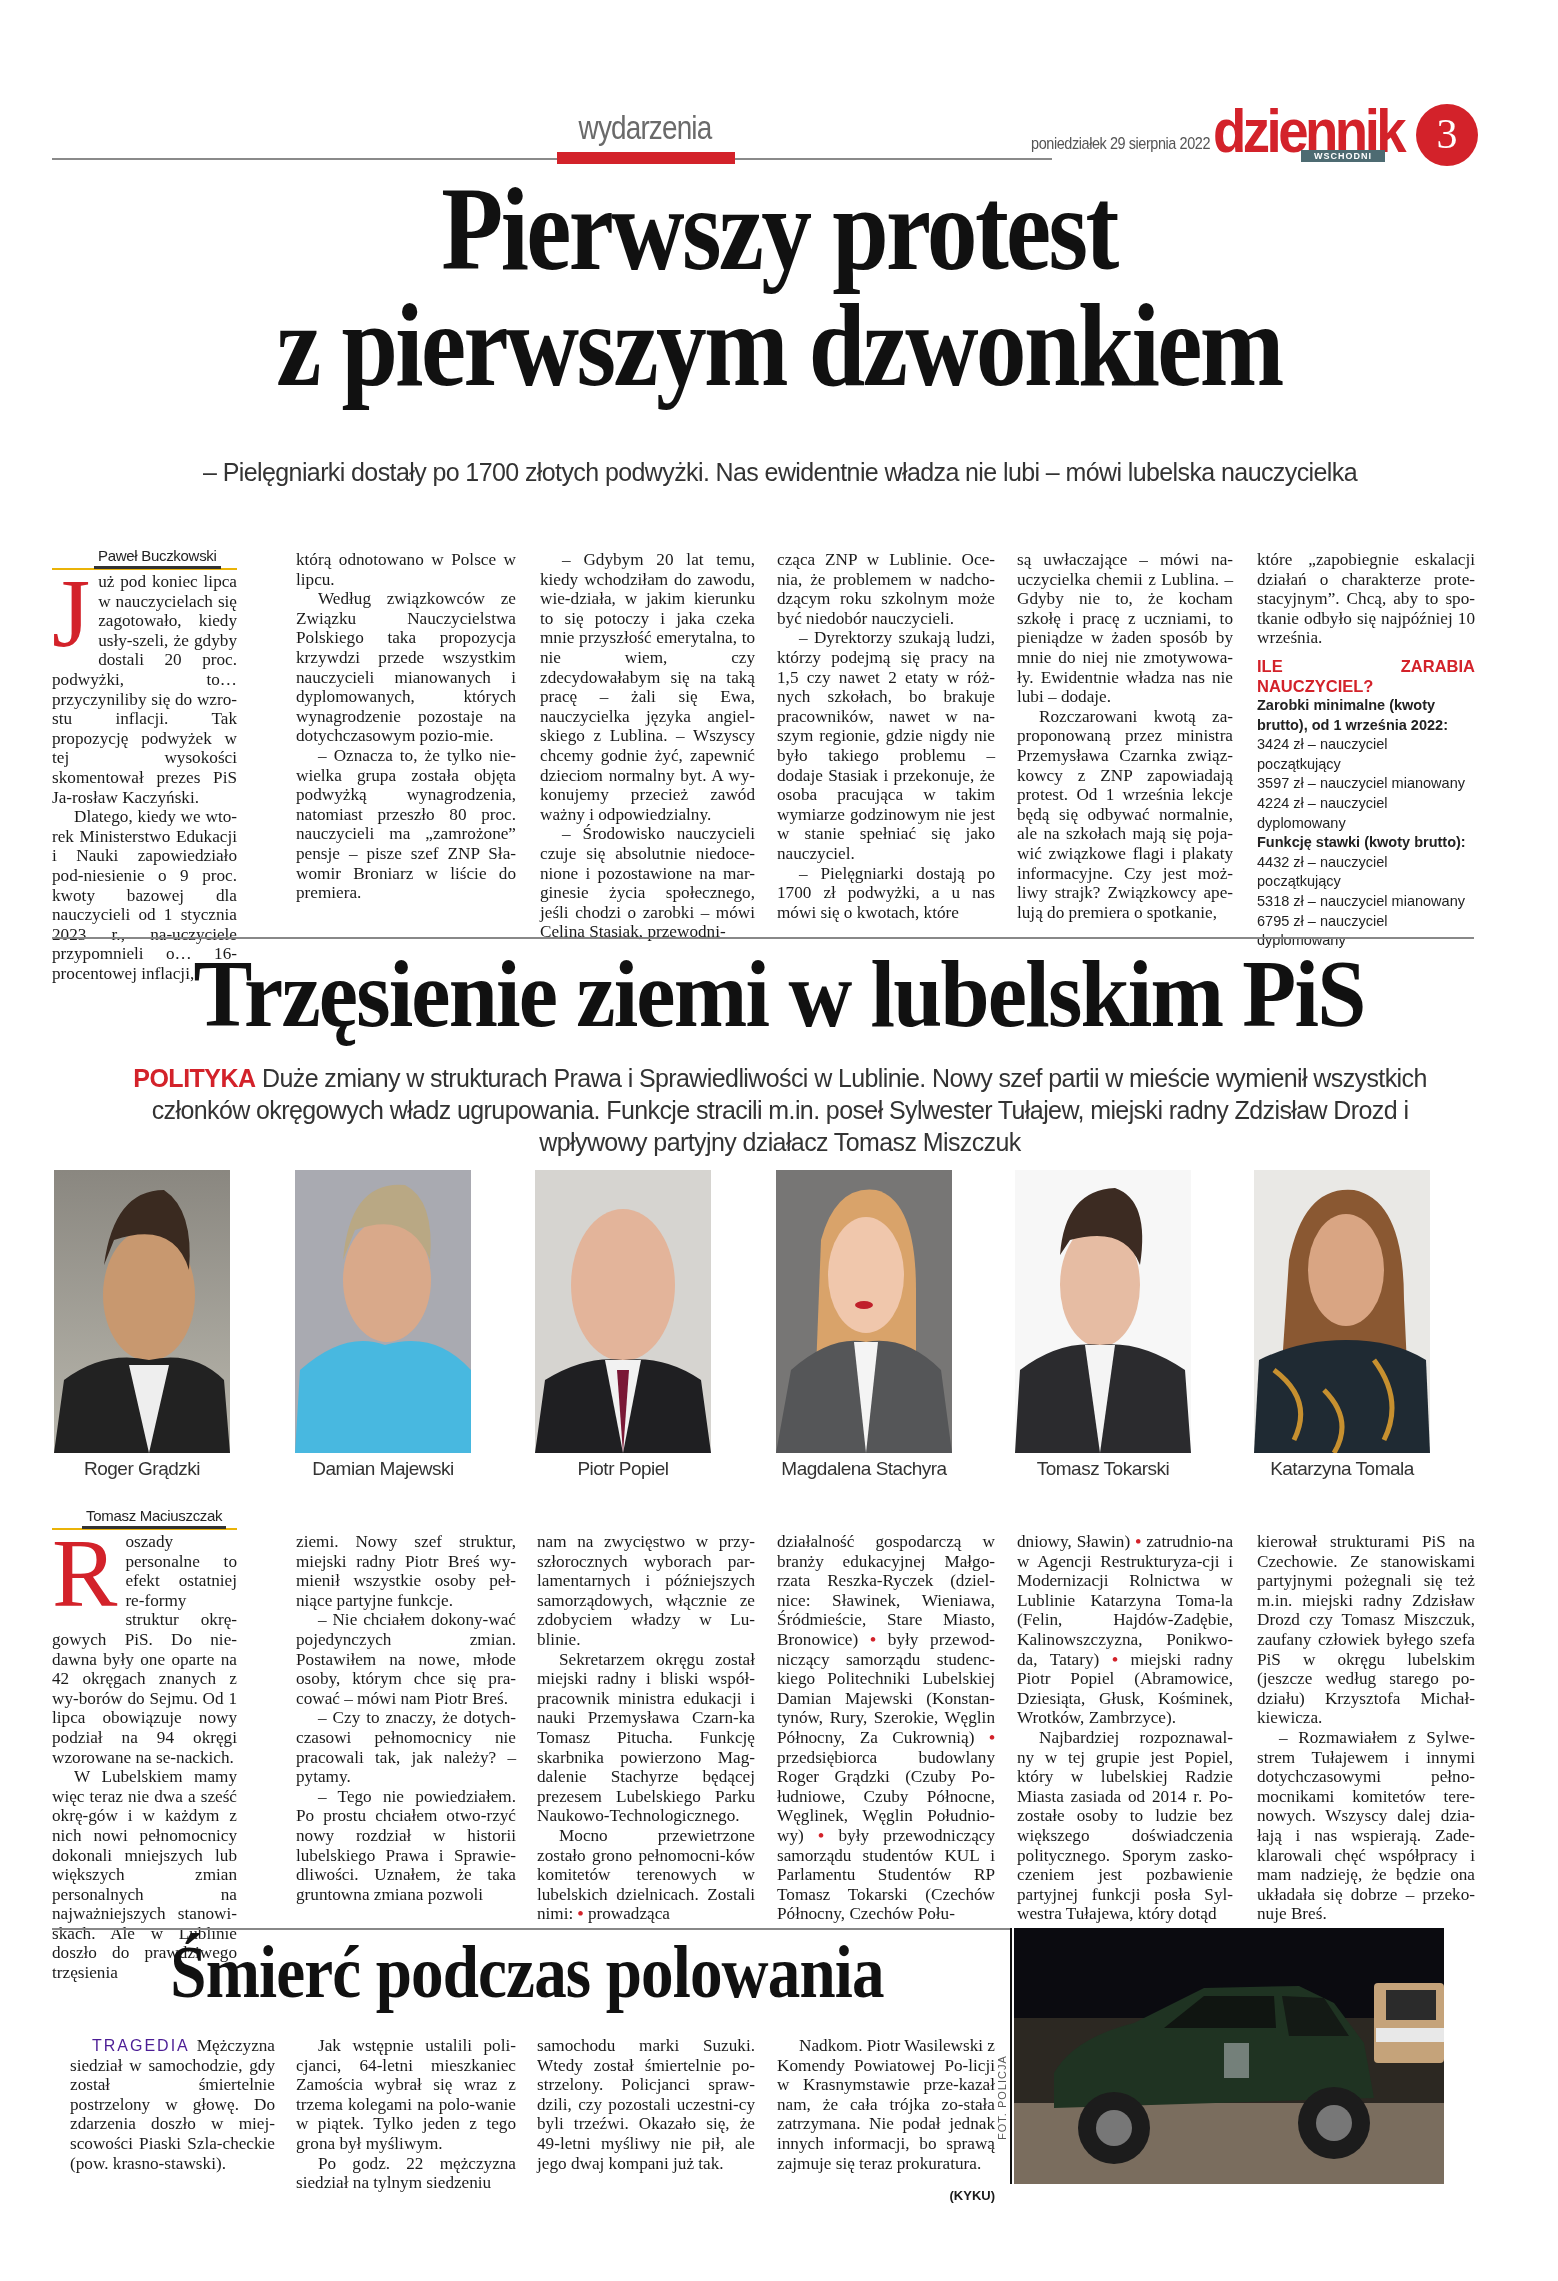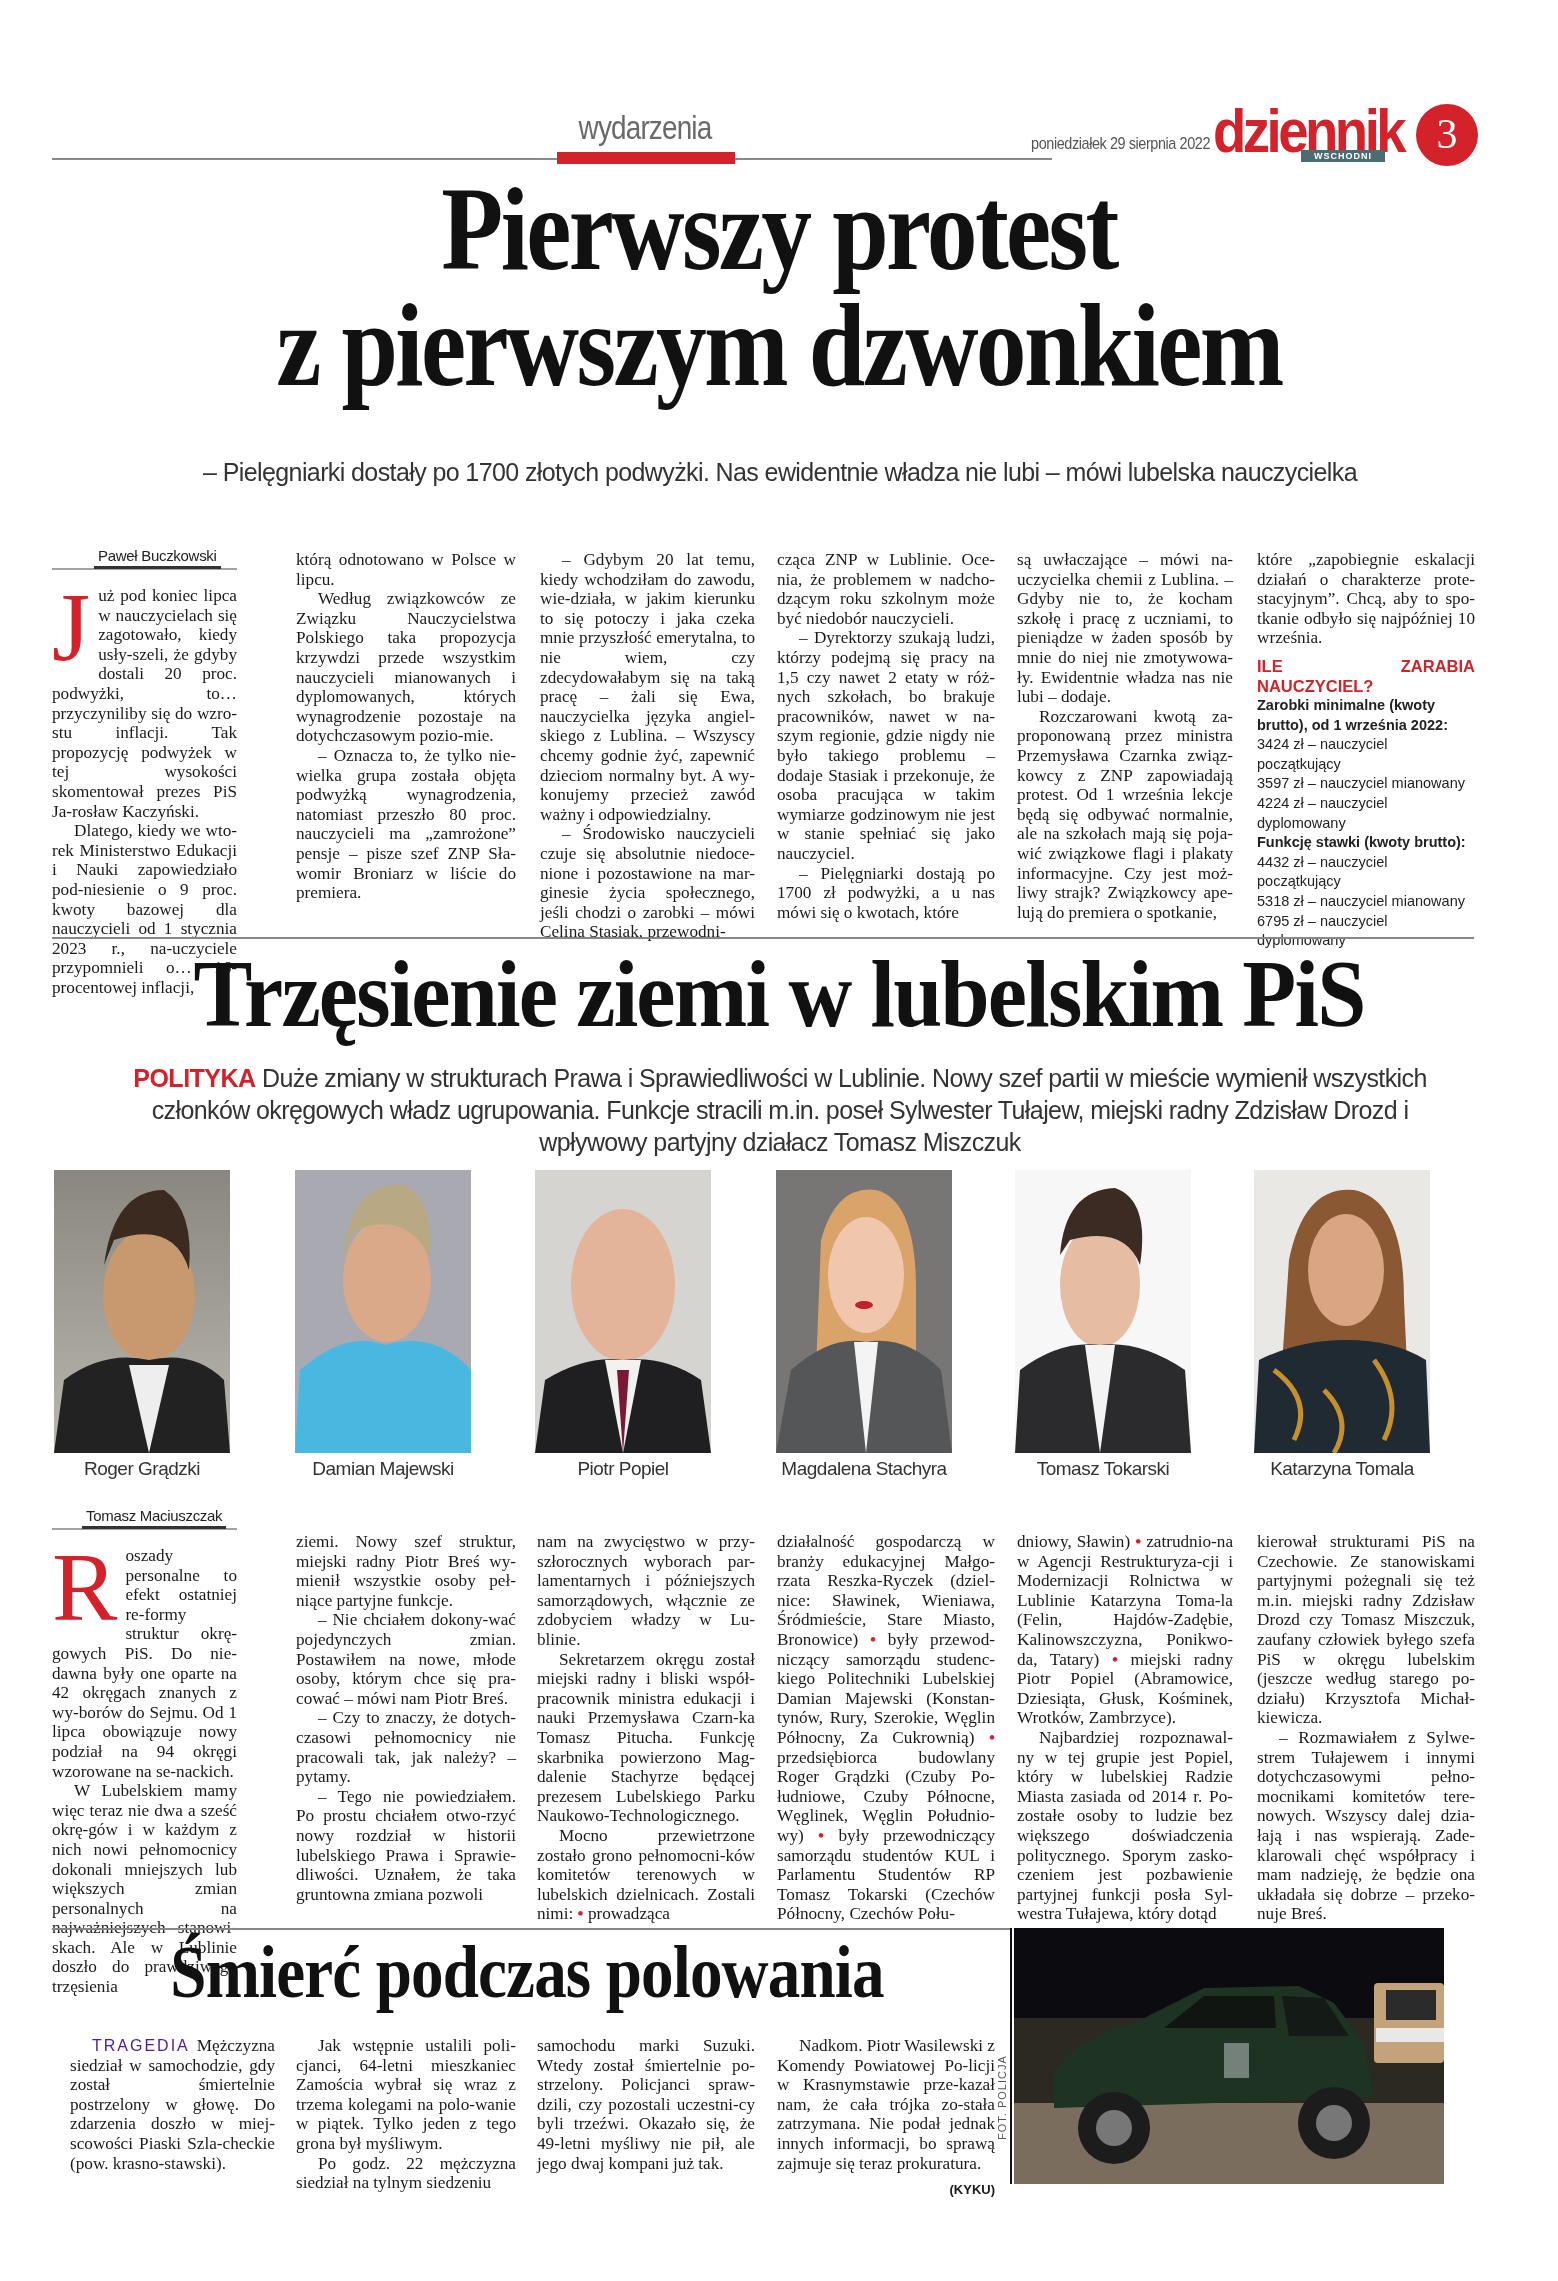--- a/index.html
+++ b/index.html
@@ -21,29 +21,29 @@
   .hl2{left:0;width:1558px;top:716px;font-size:96px;line-height:100px;letter-spacing:-2px;transform:scaleX(0.92);transform-origin:center}
   .hl3{left:52px;width:950px;top:1905px;font-size:74px;line-height:80px;letter-spacing:-1px;transform:scaleX(0.88);transform-origin:center}
   .lead{text-align:center;font-family:"Liberation Sans","DejaVu Sans",sans-serif;font-weight:300;font-size:25px;line-height:32px;color:#333;letter-spacing:-0.6px}
   .lead .tag{color:#d3222a;font-weight:bold;letter-spacing:-0.5px}
   .lead1{left:40px;width:1480px;top:456px}
   .lead2{left:40px;width:1480px;top:1062px}
   
   .col{font-family:"Liberation Serif","DejaVu Serif",serif;font-size:17.2px;line-height:19.6px;color:#1a1a1a;text-align:justify;hyphens:manual}
   .col p{text-indent:22px}
   .col p.noind{text-indent:0}
-  .byline-wrap{height:22px;border-bottom:2px solid #a3a3a3;margin-bottom:16px;position:relative}
+  .byline-wrap{height:22px;border-bottom:2px solid #eab308;margin-bottom:2px;position:relative}
   .byline{position:absolute;left:42px;bottom:-1px;font-family:"Liberation Sans","DejaVu Sans",sans-serif;font-size:15px;color:#222;background:#fff;padding:0 4px;border-bottom:3px solid #333;letter-spacing:-0.3px}
   .dropcap{float:left;font-size:98px;line-height:78px;color:#d3222a;margin:2px 8px 0 0;font-family:"Liberation Serif",serif}
   .bullet{color:#d3222a;font-weight:bold}
   .box-title{font-family:"Liberation Sans","DejaVu Sans",sans-serif;font-weight:bold;color:#d3222a;font-size:16.5px;line-height:20px;margin-top:8px}
   .box{font-family:"Liberation Sans","DejaVu Sans",sans-serif;font-size:14.5px;line-height:19.6px;color:#222;text-align:left}
   .box b{font-weight:bold}
   .tragedia{color:#4c1d95;font-family:"Liberation Sans","DejaVu Sans",sans-serif;font-weight:normal;letter-spacing:2px;font-size:16px}
-  .kyku{float:right;font-family:"Liberation Sans","DejaVu Sans",sans-serif;font-weight:bold;font-size:13px;margin-top:7px}
+  .kyku{float:right;font-family:"Liberation Sans","DejaVu Sans",sans-serif;font-weight:bold;font-size:13px;margin-top:13px}
   .divider{height:2px;background:#888}
   
   .photo{top:1170px;width:176px;height:283px;overflow:hidden}
   .photo svg{width:100%;height:100%;display:block}
   .caption{top:1458px;width:176px;text-align:center;font-family:"Liberation Sans","DejaVu Sans",sans-serif;font-weight:300;font-size:19px;color:#333;letter-spacing:-0.5px}
   .car-photo{left:1014px;top:1928px;width:430px;height:256px;overflow:hidden;background:#0b0b10}
   .credit{left:996px;top:2140px;font-family:"Liberation Sans","DejaVu Sans",sans-serif;font-size:11px;color:#555;transform:rotate(-90deg);transform-origin:left top;letter-spacing:1px;white-space:nowrap}
   .vline{left:1010px;top:1928px;width:2px;height:256px;background:#111}
 </style>
 </head>

